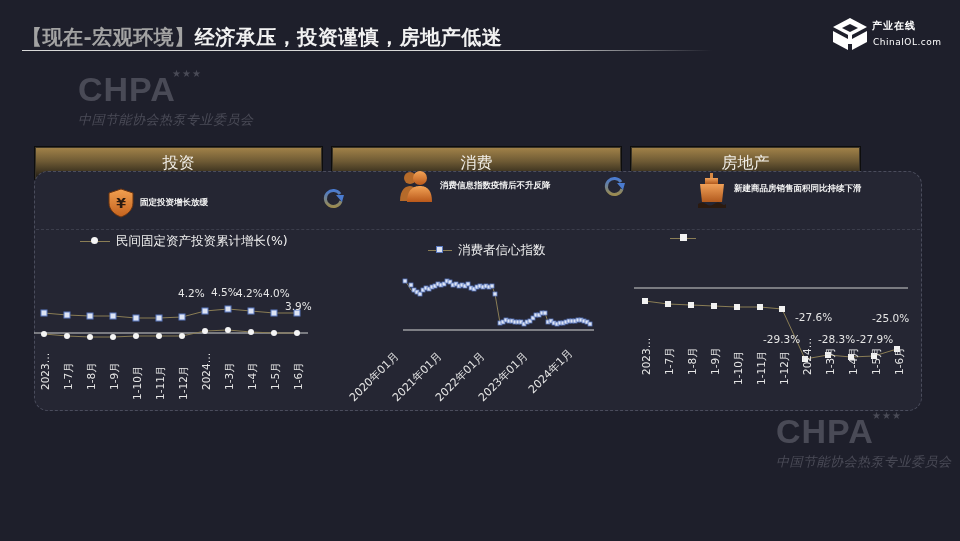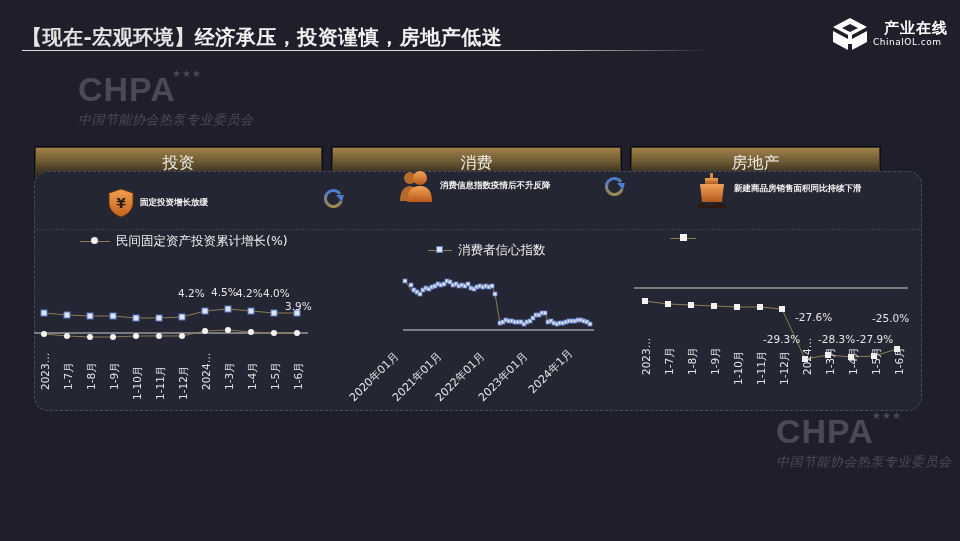--- a/index.html
+++ b/index.html
@@ -8,28 +8,28 @@
     background: #1e1f2b;
     font-family: "DejaVu Sans", "Liberation Sans", sans-serif;
     color: #e8e8ea;
     position: relative;
   }
   .title {
     position: absolute; left: 22px; top: 24px;
     font-size: 20px; font-weight: bold; letter-spacing: 0.5px;
     white-space: nowrap;
   }
-  .title .hl { color: #e5e5e5; }
+  .title .hl { color: #a3a3a3; }
   .title .rest { color: #f2f2f2; }
   .title-line {
     position: absolute; left: 22px; top: 50px; width: 690px; height: 1px;
     background: linear-gradient(to right, #d8d8d8 0%, #d8d8d8 75%, rgba(216,216,216,0) 100%);
   }
   .logo { position: absolute; left: 830px; top: 16px; width: 120px; height: 36px; }
-  .logo .cn { position: absolute; left: 42px; top: 3px; font-size: 15px; font-weight: bold; color: #fff; letter-spacing: 1px; margin-left: 12px; }
+  .logo .cn { position: absolute; left: 42px; top: 3px; font-size: 10px; font-weight: bold; color: #fff; letter-spacing: 1px; }
   .logo .en { position: absolute; left: 43px; top: 21px; font-size: 9px; color: #fff; letter-spacing: 0.5px; }
 
   .watermark { position: absolute; opacity: 0.35; }
   .watermark .wm-text { font-family: "Liberation Sans", sans-serif; font-weight: bold; color: #9a9aa6; font-size: 34px; letter-spacing: 1px; }
   .watermark .wm-sub { font-size: 13px; color: #9a9aa6; letter-spacing: 0.5px; margin-top: 2px; font-style: italic; }
   .watermark .stars { position: absolute; color: #9a9aa6; font-size: 10px; letter-spacing: 1px; }
 
   .tab {
     position: absolute; top: 146px; height: 34px;
     background: linear-gradient(to bottom, #a4844a 0%, #6e5a34 45%, #1e1a13 100%);
@@ -93,21 +93,21 @@
   <div class="wm-text">CHPA</div>
   <div class="wm-sub">中国节能协会热泵专业委员会</div>
 </div>
 
 <div class="tab" style="left:34px;width:289px;">
   <span>投资</span>
 </div>
 <div class="tab" style="left:331px;width:291px;">
   <span>消费</span>
 </div>
-<div class="tab" style="left:630px;width:251px;">
+<div class="tab" style="left:630px;width:231px;">
   <span>房地产</span>
 </div>
 
 <div class="panel"></div>
 <div class="divider"></div>
 
 <div class="section-head" style="left:108px;top:188px;">
   <svg width="26" height="30" viewBox="0 0 26 30">
     <defs>
         <linearGradient id="og1" x1="0" y1="0" x2="0" y2="1">

